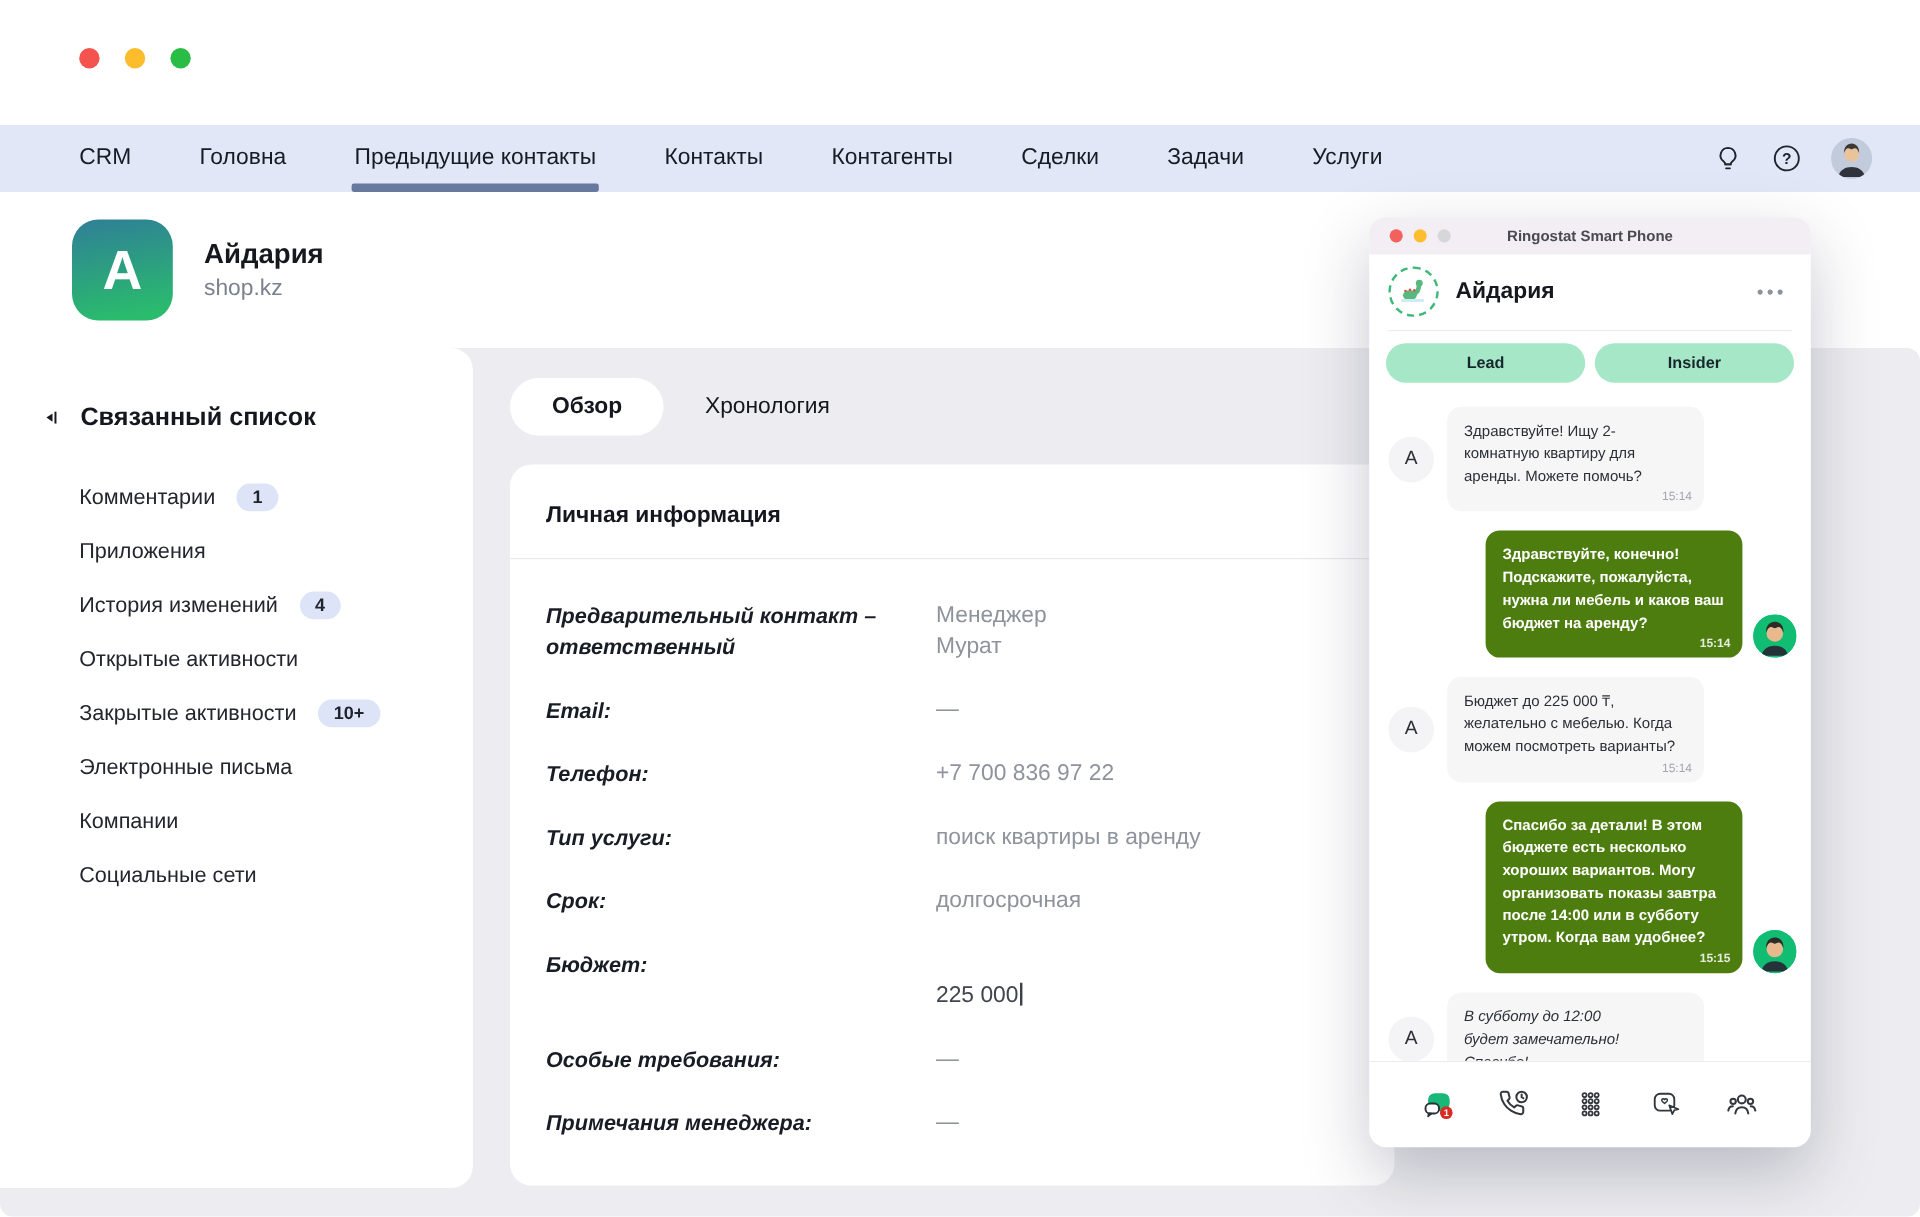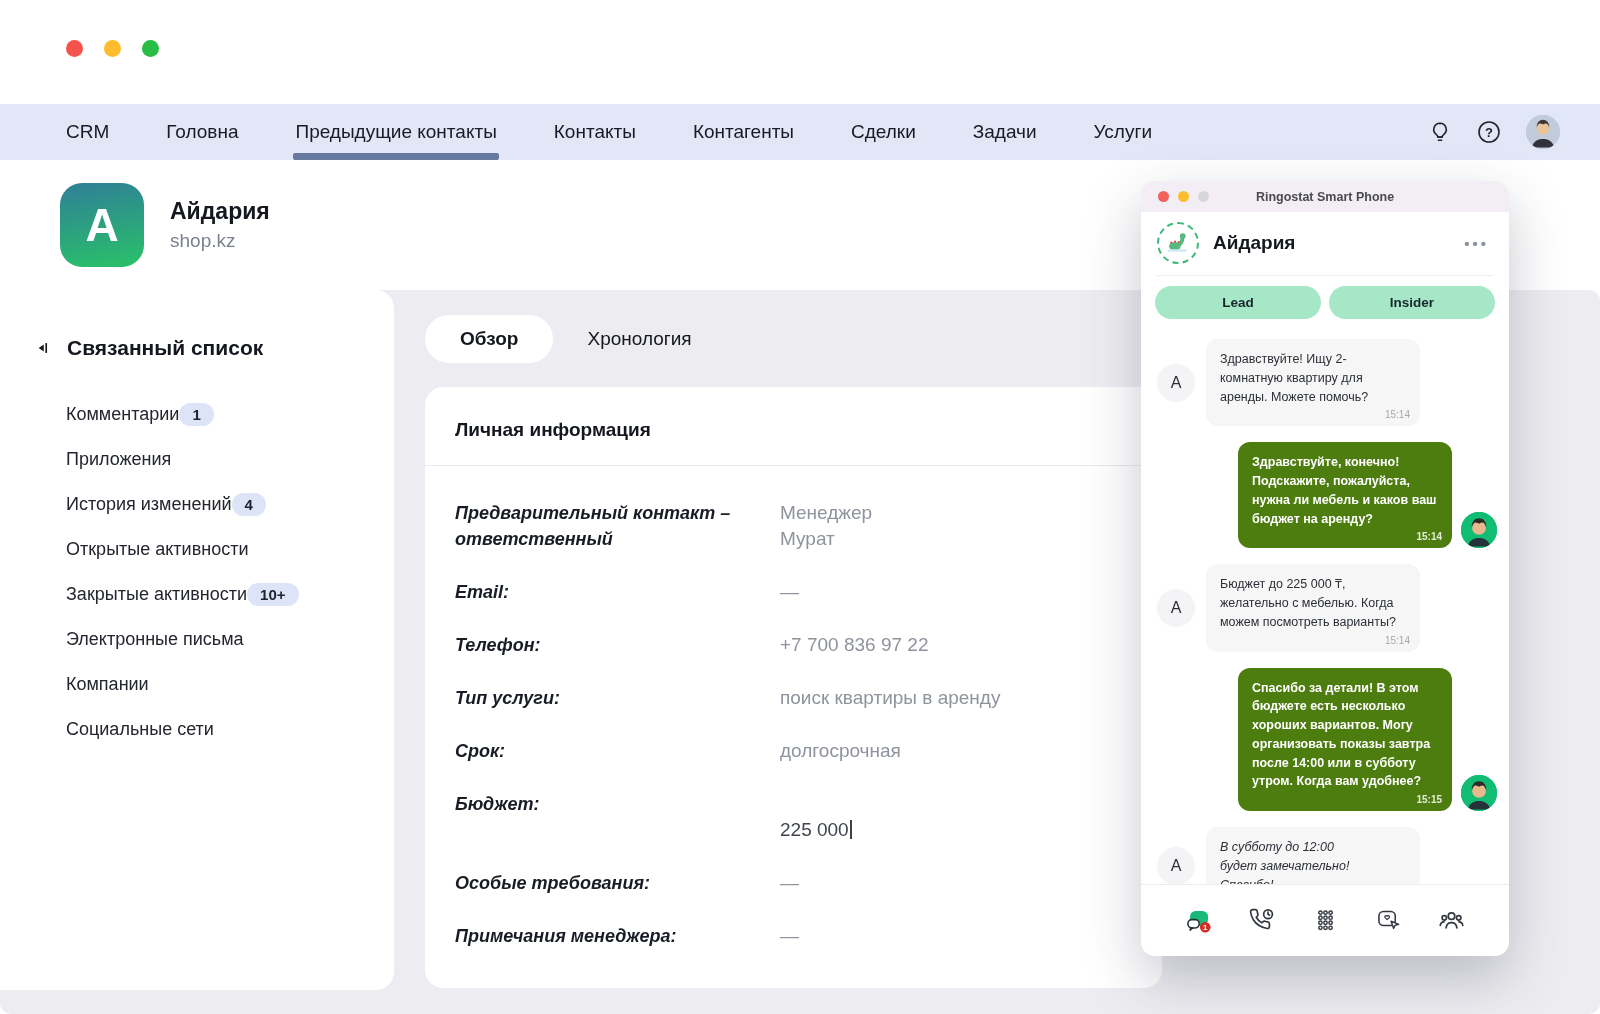--- a/index.html
+++ b/index.html
@@ -27,21 +27,21 @@
   .chead-sub { font-size:19px; color:#7b828e; margin-top:5px; }
 
   
   .content { position:relative; height:724px; background:#ededf1;border-radius:11px; }
 
   .side-card { position:absolute; left:0; top:0; width:394px; height:700px; background:#fff; border-radius:0 18px 18px 0; }
   .side-head { display:flex; align-items:center; gap:15px; padding:46px 0 0 30px; }
   .collapse-ic { width:22px; height:22px; color:#16181d; flex-shrink:0; cursor:pointer; }
   .side-title { font-size:21px; font-weight:700; color:#14171e; }
   .side-list { margin-top:32px; padding-left:66px; }
-  .side-item { display:flex; align-items:center; gap:0; height:45px; font-size:18px; color:#23262e; cursor:pointer; }
+  .side-item { display:flex; align-items:center; gap:18px; height:45px; font-size:18px; color:#23262e; cursor:pointer; }
   .badge { background:#dde4f8; color:#20242e; font-size:15px; font-weight:700; padding:4px 13px; border-radius:14px; line-height:1; }
 
   .tabs { position:absolute; left:425px; top:25px; display:flex; align-items:center; gap:26px; }
   .tab-active { background:#fff; border-radius:26px; padding:13px 35px; font-size:19px; font-weight:700; color:#14171e; cursor:pointer; }
   .tab-plain { font-size:19px; font-weight:500; color:#14171e; padding:13px 8px; cursor:pointer; }
 
   .main-card { position:absolute; left:425px; top:97px; width:737px; height:601px; background:#fff; border-radius:18px; padding:32px 30px 0; }
   .section-title { font-size:19px; font-weight:700; color:#14171e; }
   .section-divider { height:1px; background:#eaeaec; margin:24px -30px 0; }
   .fields { margin-top:34px; }

